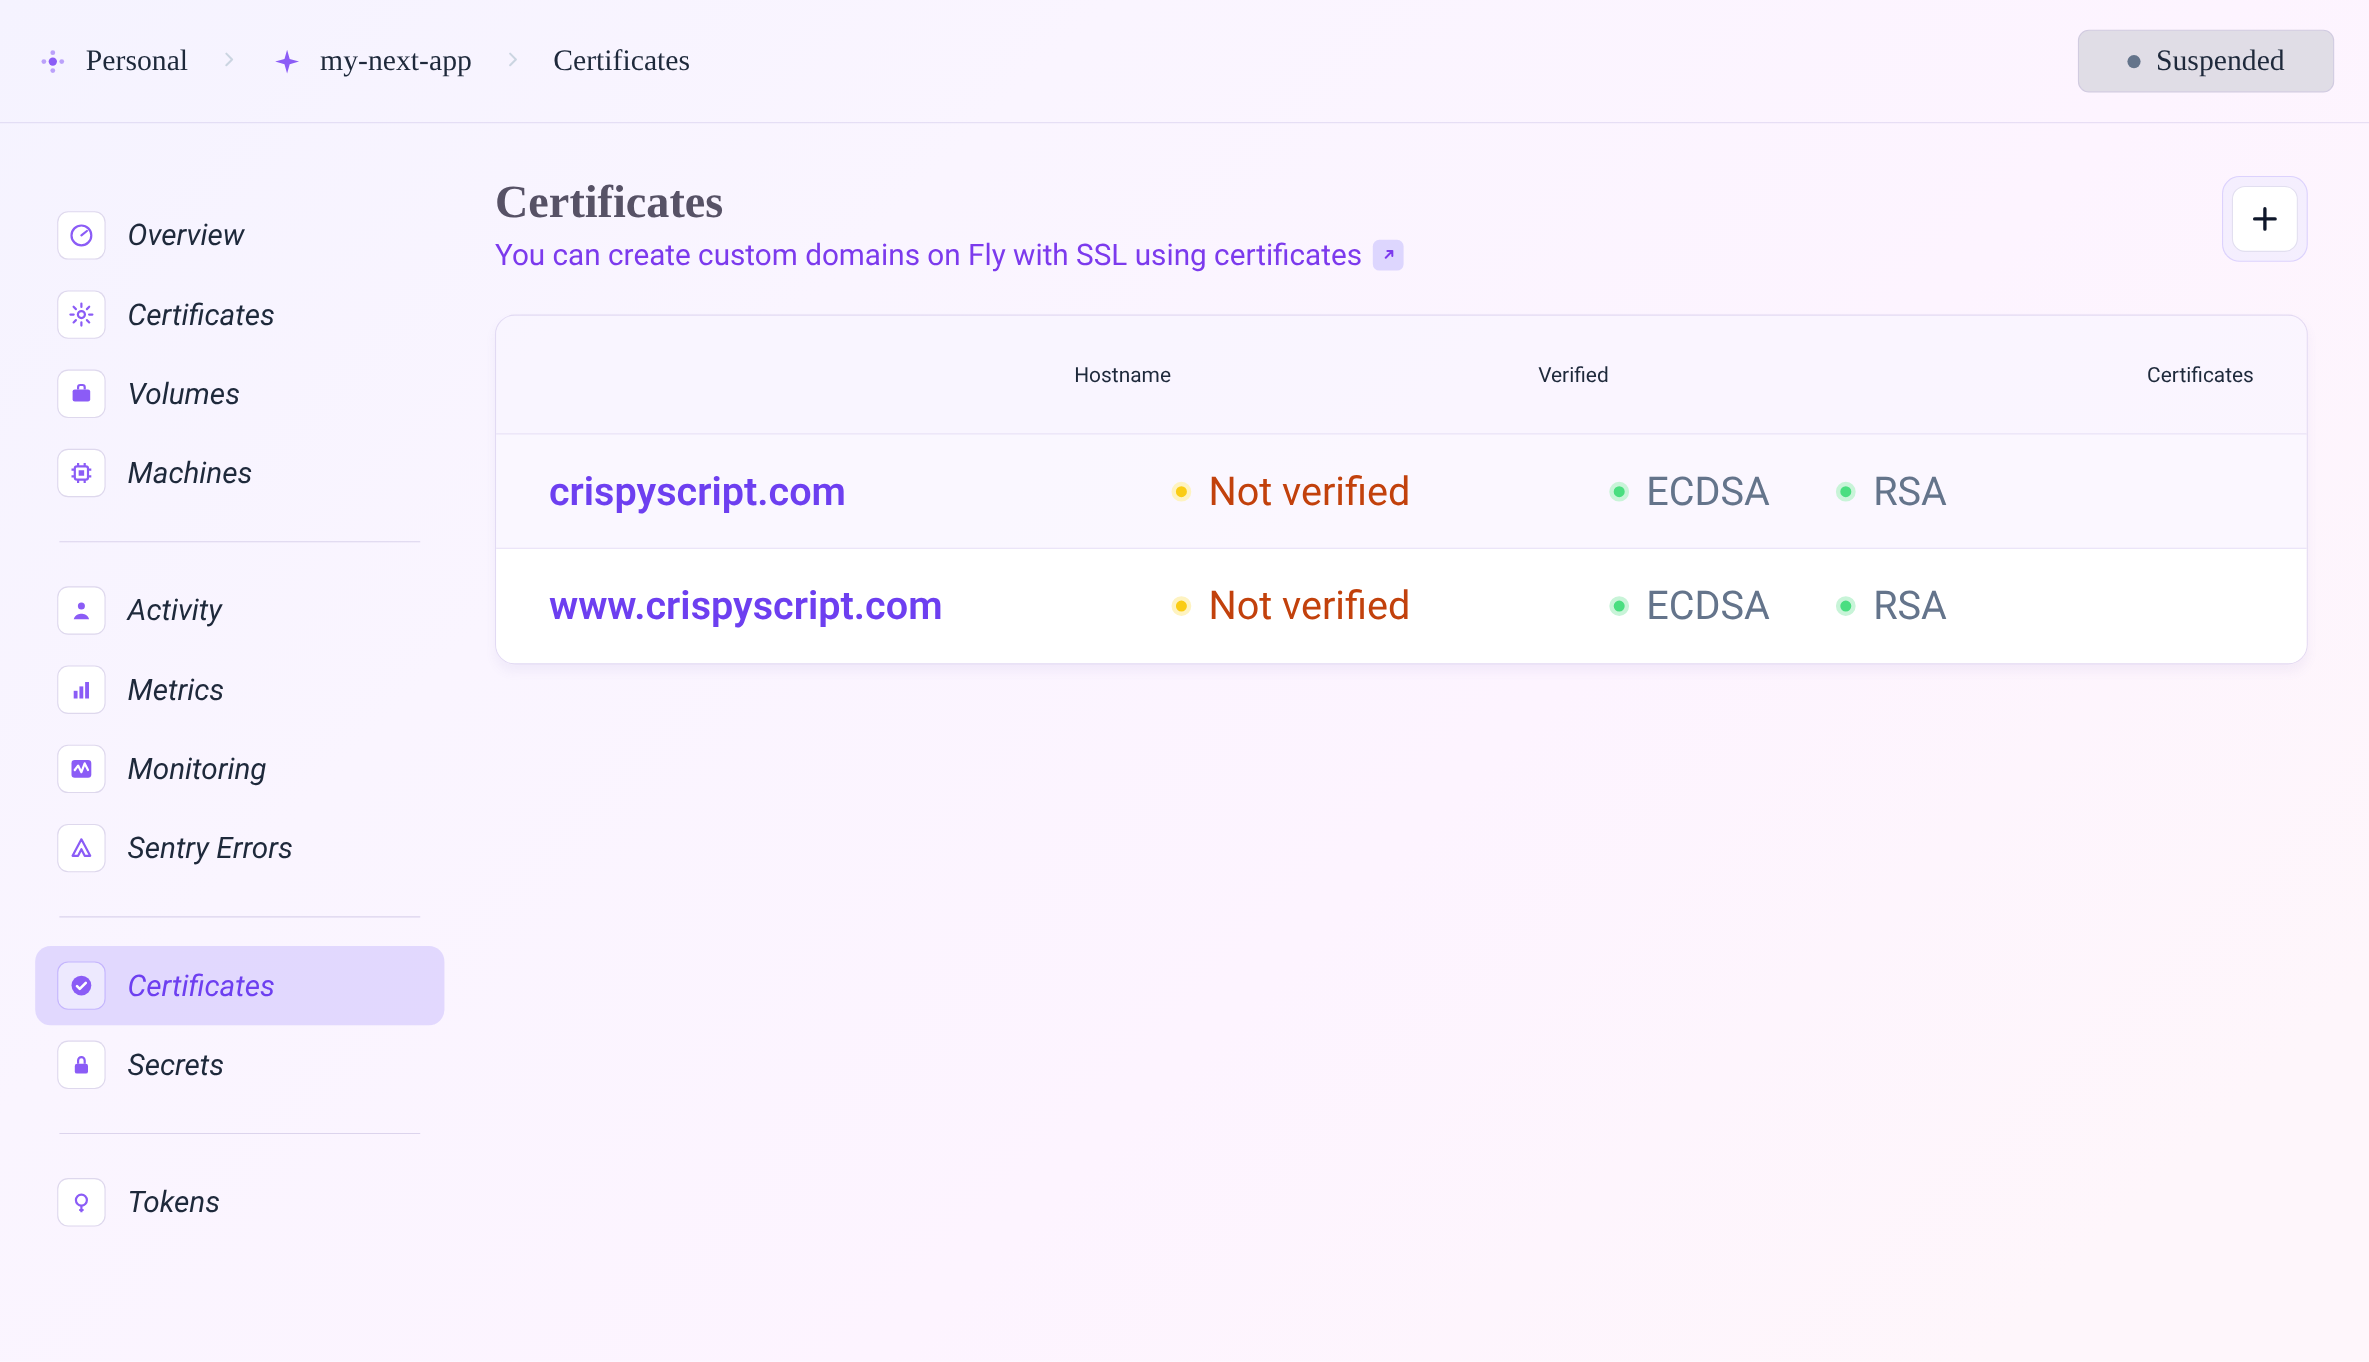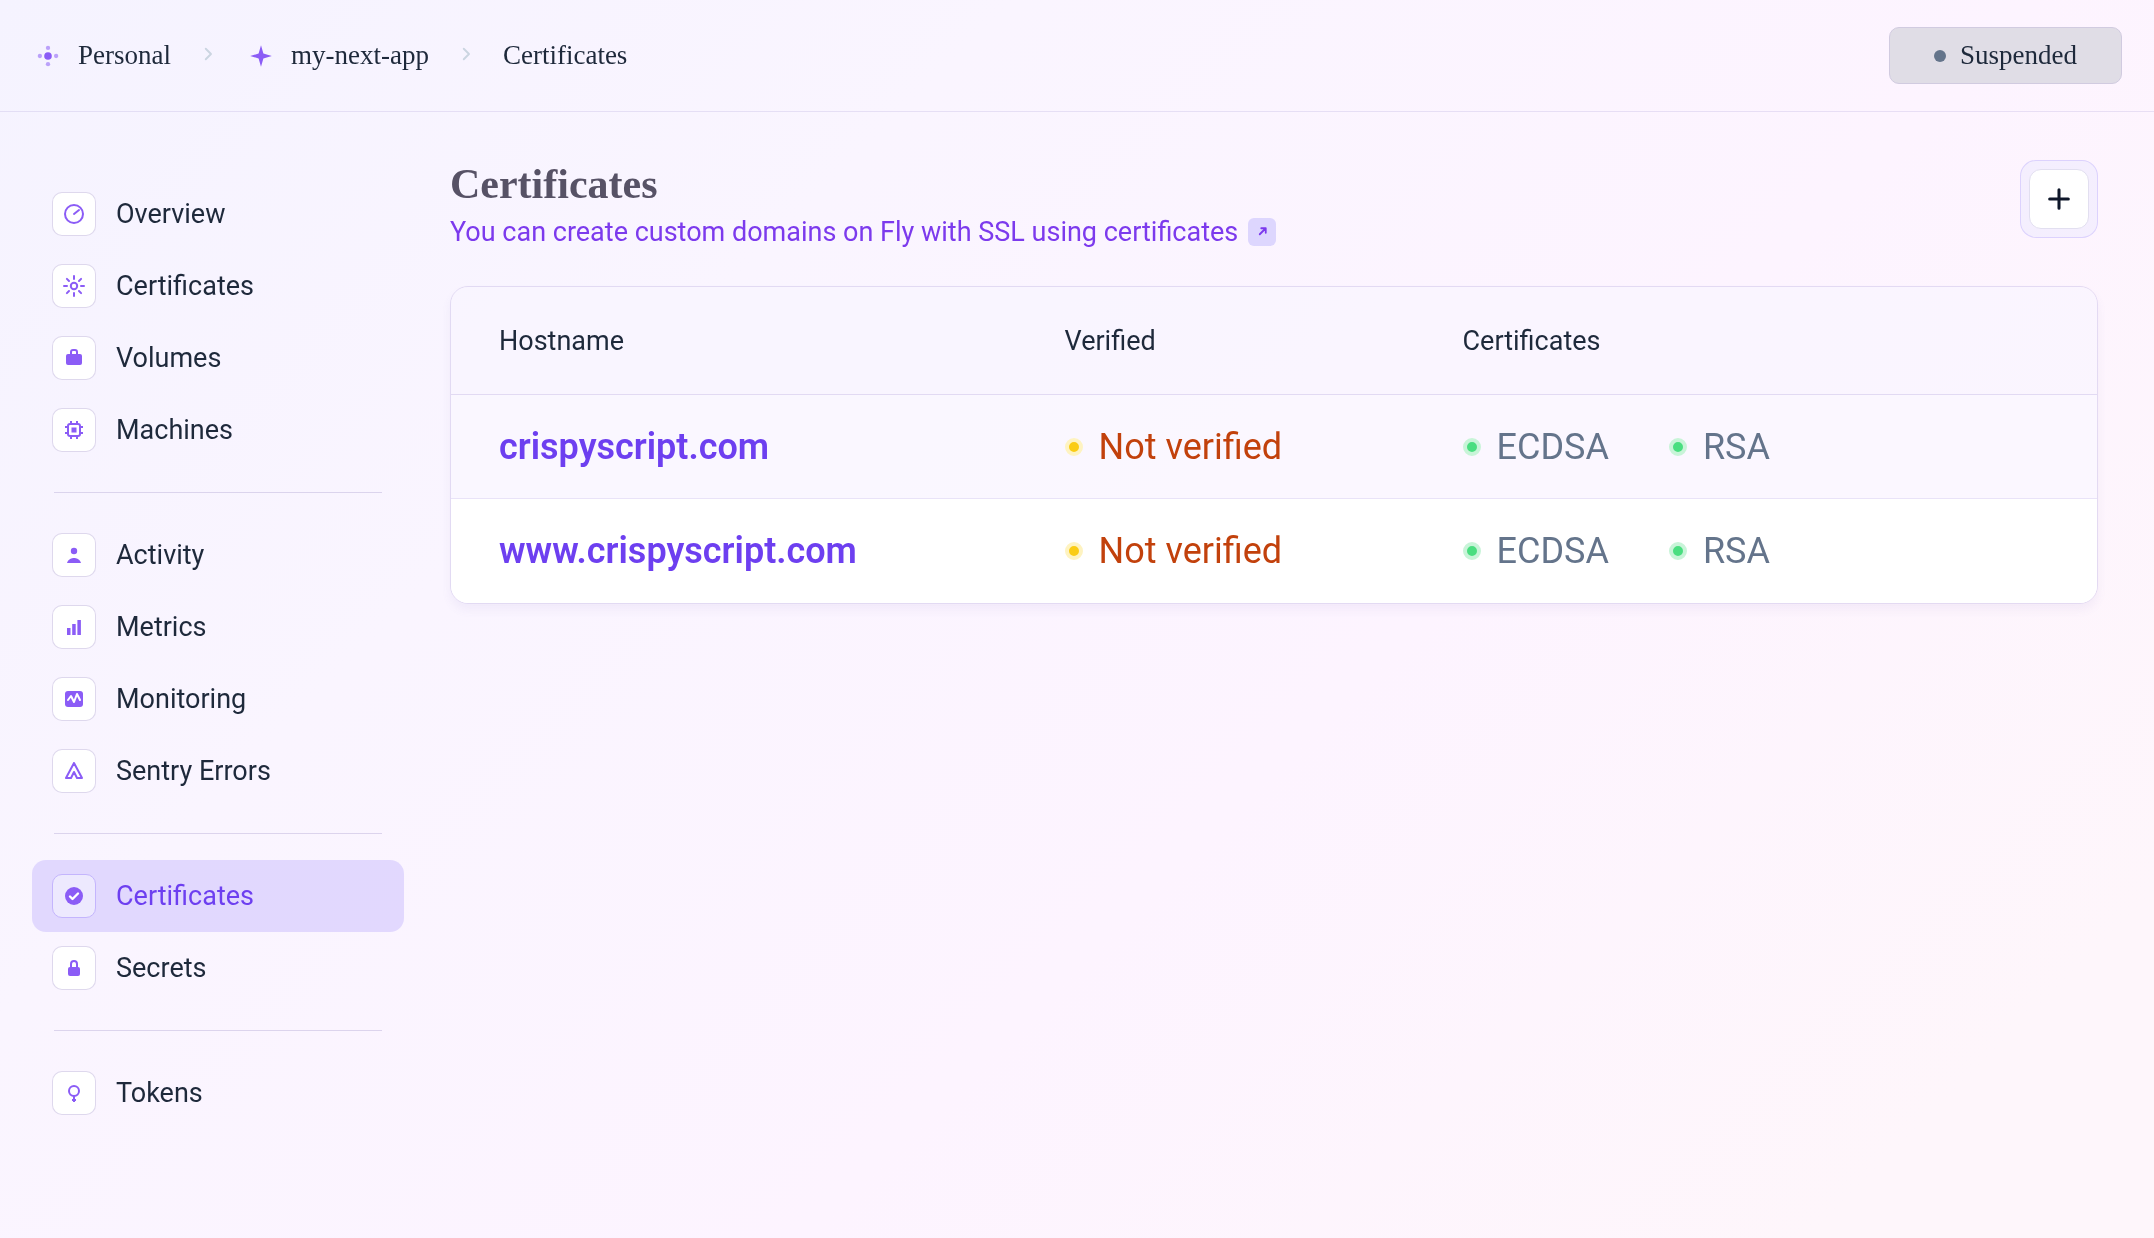--- a/index.html
+++ b/index.html
@@ -65,20 +65,21 @@
 
   
   .layout {
     display: flex;
   }
 
   
   .sidebar {
     width: 430px;
     padding: 56px 26px 40px 32px;
+    font-style: italic;
   }
   .sidebar-group {
     padding: 10px 0;
   }
   .sidebar-divider {
     border: none;
     border-top: 1px solid rgba(190, 180, 220, 0.5);
     margin: 16px 22px;
   }
   .sidebar-item {
@@ -199,24 +200,25 @@
     box-shadow: 0 6px 10px rgba(120, 100, 180, 0.07);
   }
   .table-head, .table-row {
     display: grid;
     grid-template-columns: 1.35fr 0.95fr 1.4fr;
     align-items: center;
     padding: 0 48px;
   }
   .table-head {
     height: 108px;
-    font-size: 27px;
+    font-size: 19px;
     color: #1e293b;
     border-bottom: 1px solid rgba(210, 200, 235, 0.6);
     background: rgba(248, 245, 255, 0.6);
+    text-align: right;
   }
   .table-row {
     height: 104px;
     font-size: 36px;
     background: #fff;
     border-bottom: 1px solid rgba(225, 218, 245, 0.7);
   }
   .table-row:nth-child(odd) {
     background: rgba(250, 248, 255, 0.8);
   }

